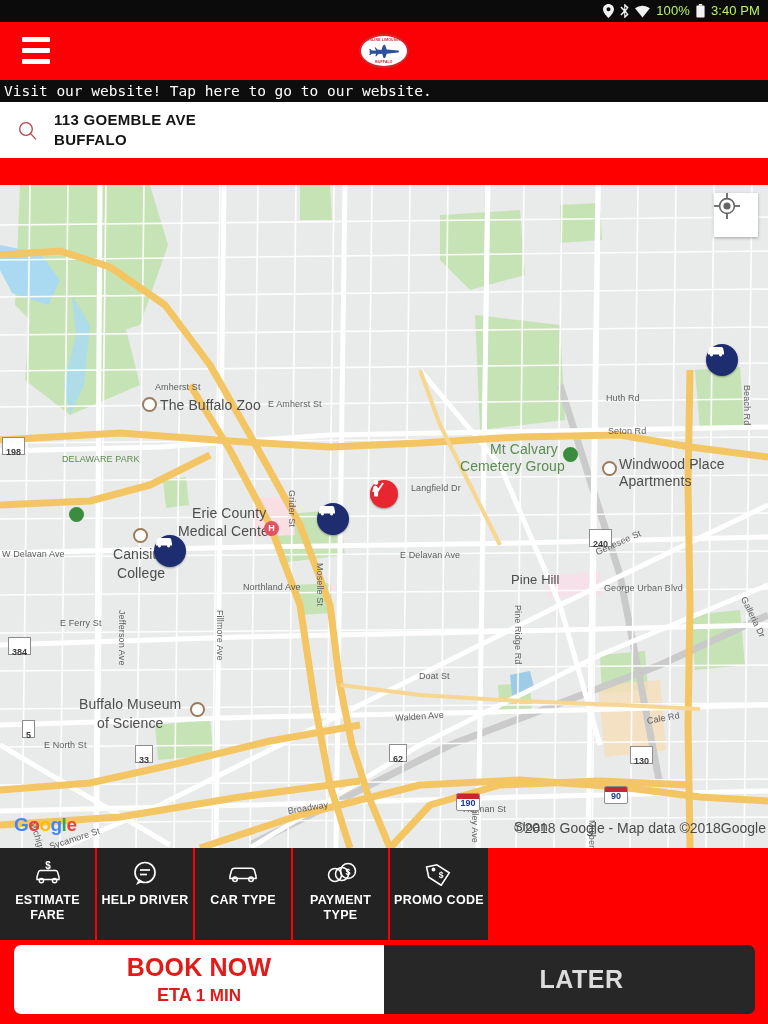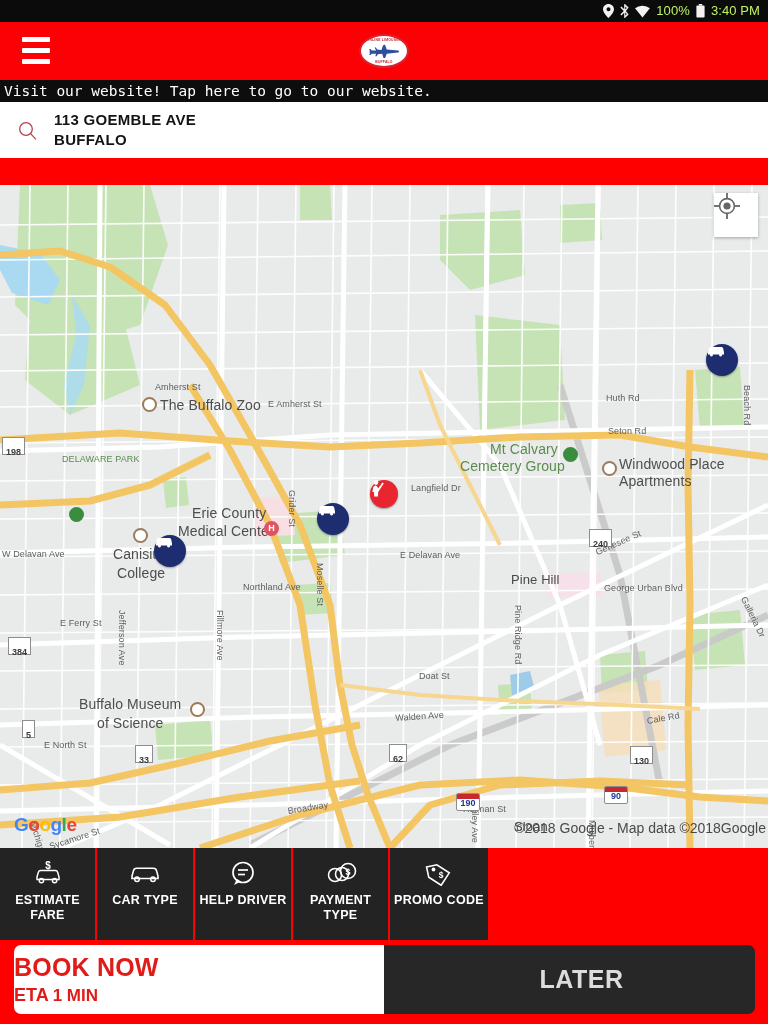--- a/index.html
+++ b/index.html
@@ -163,21 +163,21 @@
     line-height: 15px; margin-top: 6px;
   }
 
   
   .booking {
     position: absolute; left: 14px; top: 945px; width: 741px; height: 69px;
     display: flex; border-radius: 7px; overflow: hidden;
   }
   .book-now {
     flex: 0 0 370px; background: #ffffff;
-    display: flex; flex-direction: column; align-items: flex-start; justify-content: center;
+    display: flex; flex-direction: column; align-items: center; justify-content: center;
   }
   .book-now .bn-title {
     color: #e01b18; font-size: 25px; font-weight: 800; letter-spacing: .2px; line-height: 28px;
   }
   .book-now .bn-eta { margin-top: 4px; color: #e01b18; display:flex; align-items:baseline; gap:4px;}
   .bn-eta-label { font-size: 18px; font-weight: 700; }
   .bn-eta-value { font-size: 17px; font-weight: 800; }
   .later {
     flex: 1; background: #272727; color: #dcdcdc;
     display: flex; align-items: center; justify-content: center;
@@ -485,38 +485,38 @@
           <circle cx="8.4" cy="19.6" r="2.2" fill="none" stroke="#fff" stroke-width="1.4"></circle>
           <circle cx="21.6" cy="19.6" r="2.2" fill="none" stroke="#fff" stroke-width="1.4"></circle>
           <text x="15" y="8" font-size="10" font-weight="bold" fill="#fff" text-anchor="middle" font-family="Liberation Sans, sans-serif">$</text>
         </svg>
       </div>
       <div class="al">ESTIMATE</div>
       <div class="al" style="margin-top:0">FARE</div>
     </div>
     <div class="action-cell" style="width:98px">
       <div class="ai">
-        <svg width="32" height="20" viewBox="0 0 32 20">
-          <path d="M3 13 L4.5 7.6 C4.9 6.2 6.1 5.3 7.5 5.3 H24.5 C25.9 5.3 27.1 6.2 27.5 7.6 L29 13 V15.5 H3 Z" fill="none" stroke="#fff" stroke-width="1.6"></path>
-          <circle cx="8" cy="16.2" r="2.3" fill="none" stroke="#fff" stroke-width="1.5"></circle>
-          <circle cx="24" cy="16.2" r="2.3" fill="none" stroke="#fff" stroke-width="1.5"></circle>
-        </svg>
-      </div>
-      <div class="al">CAR TYPE</div>
-    </div>
-    <div class="action-cell" style="width:98px">
-      <div class="ai">
         <svg width="26" height="25" viewBox="0 0 26 25">
           <circle cx="13" cy="11.5" r="10" fill="none" stroke="#fff" stroke-width="1.7"></circle>
           <line x1="8" y1="9" x2="18" y2="9" stroke="#fff" stroke-width="1.7"></line>
           <line x1="8" y1="13.5" x2="15" y2="13.5" stroke="#fff" stroke-width="1.7"></line>
           <path d="M7 18 L4 24 L11 20.5 Z" fill="#fff"></path>
         </svg>
       </div>
       <div class="al">HELP DRIVER</div>
+    </div>
+    <div class="action-cell" style="width:98px">
+      <div class="ai">
+        <svg width="32" height="20" viewBox="0 0 32 20">
+          <path d="M3 13 L4.5 7.6 C4.9 6.2 6.1 5.3 7.5 5.3 H24.5 C25.9 5.3 27.1 6.2 27.5 7.6 L29 13 V15.5 H3 Z" fill="none" stroke="#fff" stroke-width="1.6"></path>
+          <circle cx="8" cy="16.2" r="2.3" fill="none" stroke="#fff" stroke-width="1.5"></circle>
+          <circle cx="24" cy="16.2" r="2.3" fill="none" stroke="#fff" stroke-width="1.5"></circle>
+        </svg>
+      </div>
+      <div class="al">CAR TYPE</div>
     </div>
     <div class="action-cell" style="width:97px">
       <div class="ai">
         <svg width="32" height="24" viewBox="0 0 32 24">
           <circle cx="10" cy="14" r="6.5" fill="none" stroke="#fff" stroke-width="1.5"></circle>
           <circle cx="17" cy="13" r="6.5" fill="none" stroke="#fff" stroke-width="1.5"></circle>
           <circle cx="23" cy="10" r="7.5" fill="none" stroke="#fff" stroke-width="1.6"></circle>
           <text x="23" y="14" font-size="9" font-weight="bold" fill="#fff" text-anchor="middle" font-family="Liberation Sans, sans-serif">$</text>
         </svg>
       </div>

